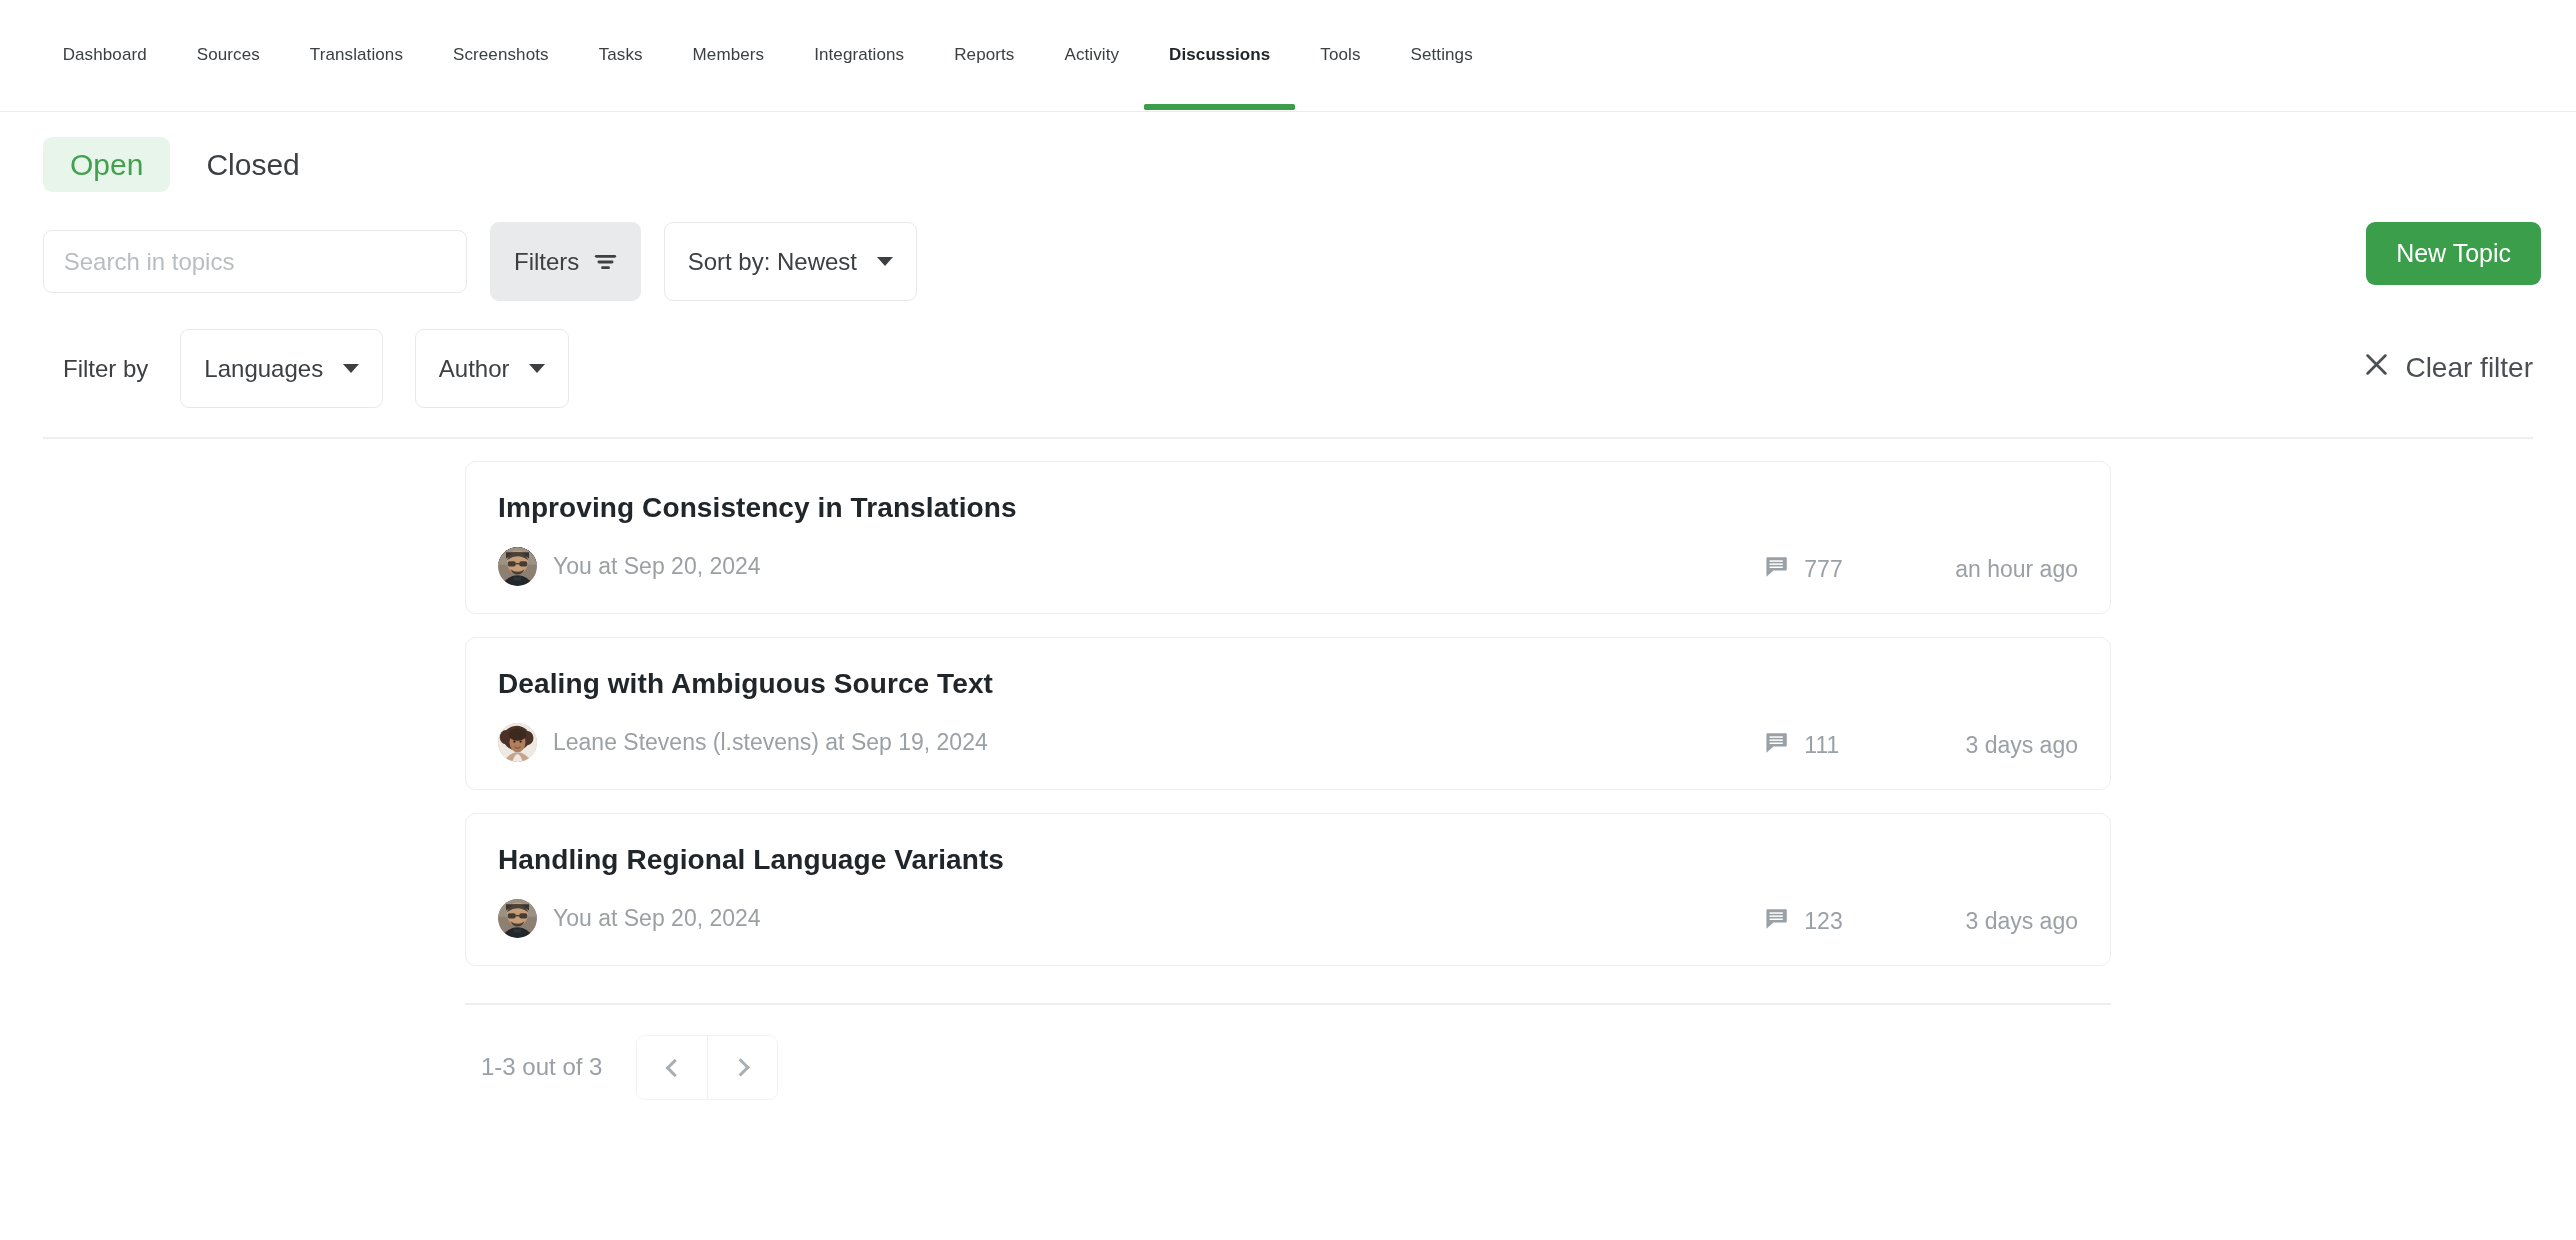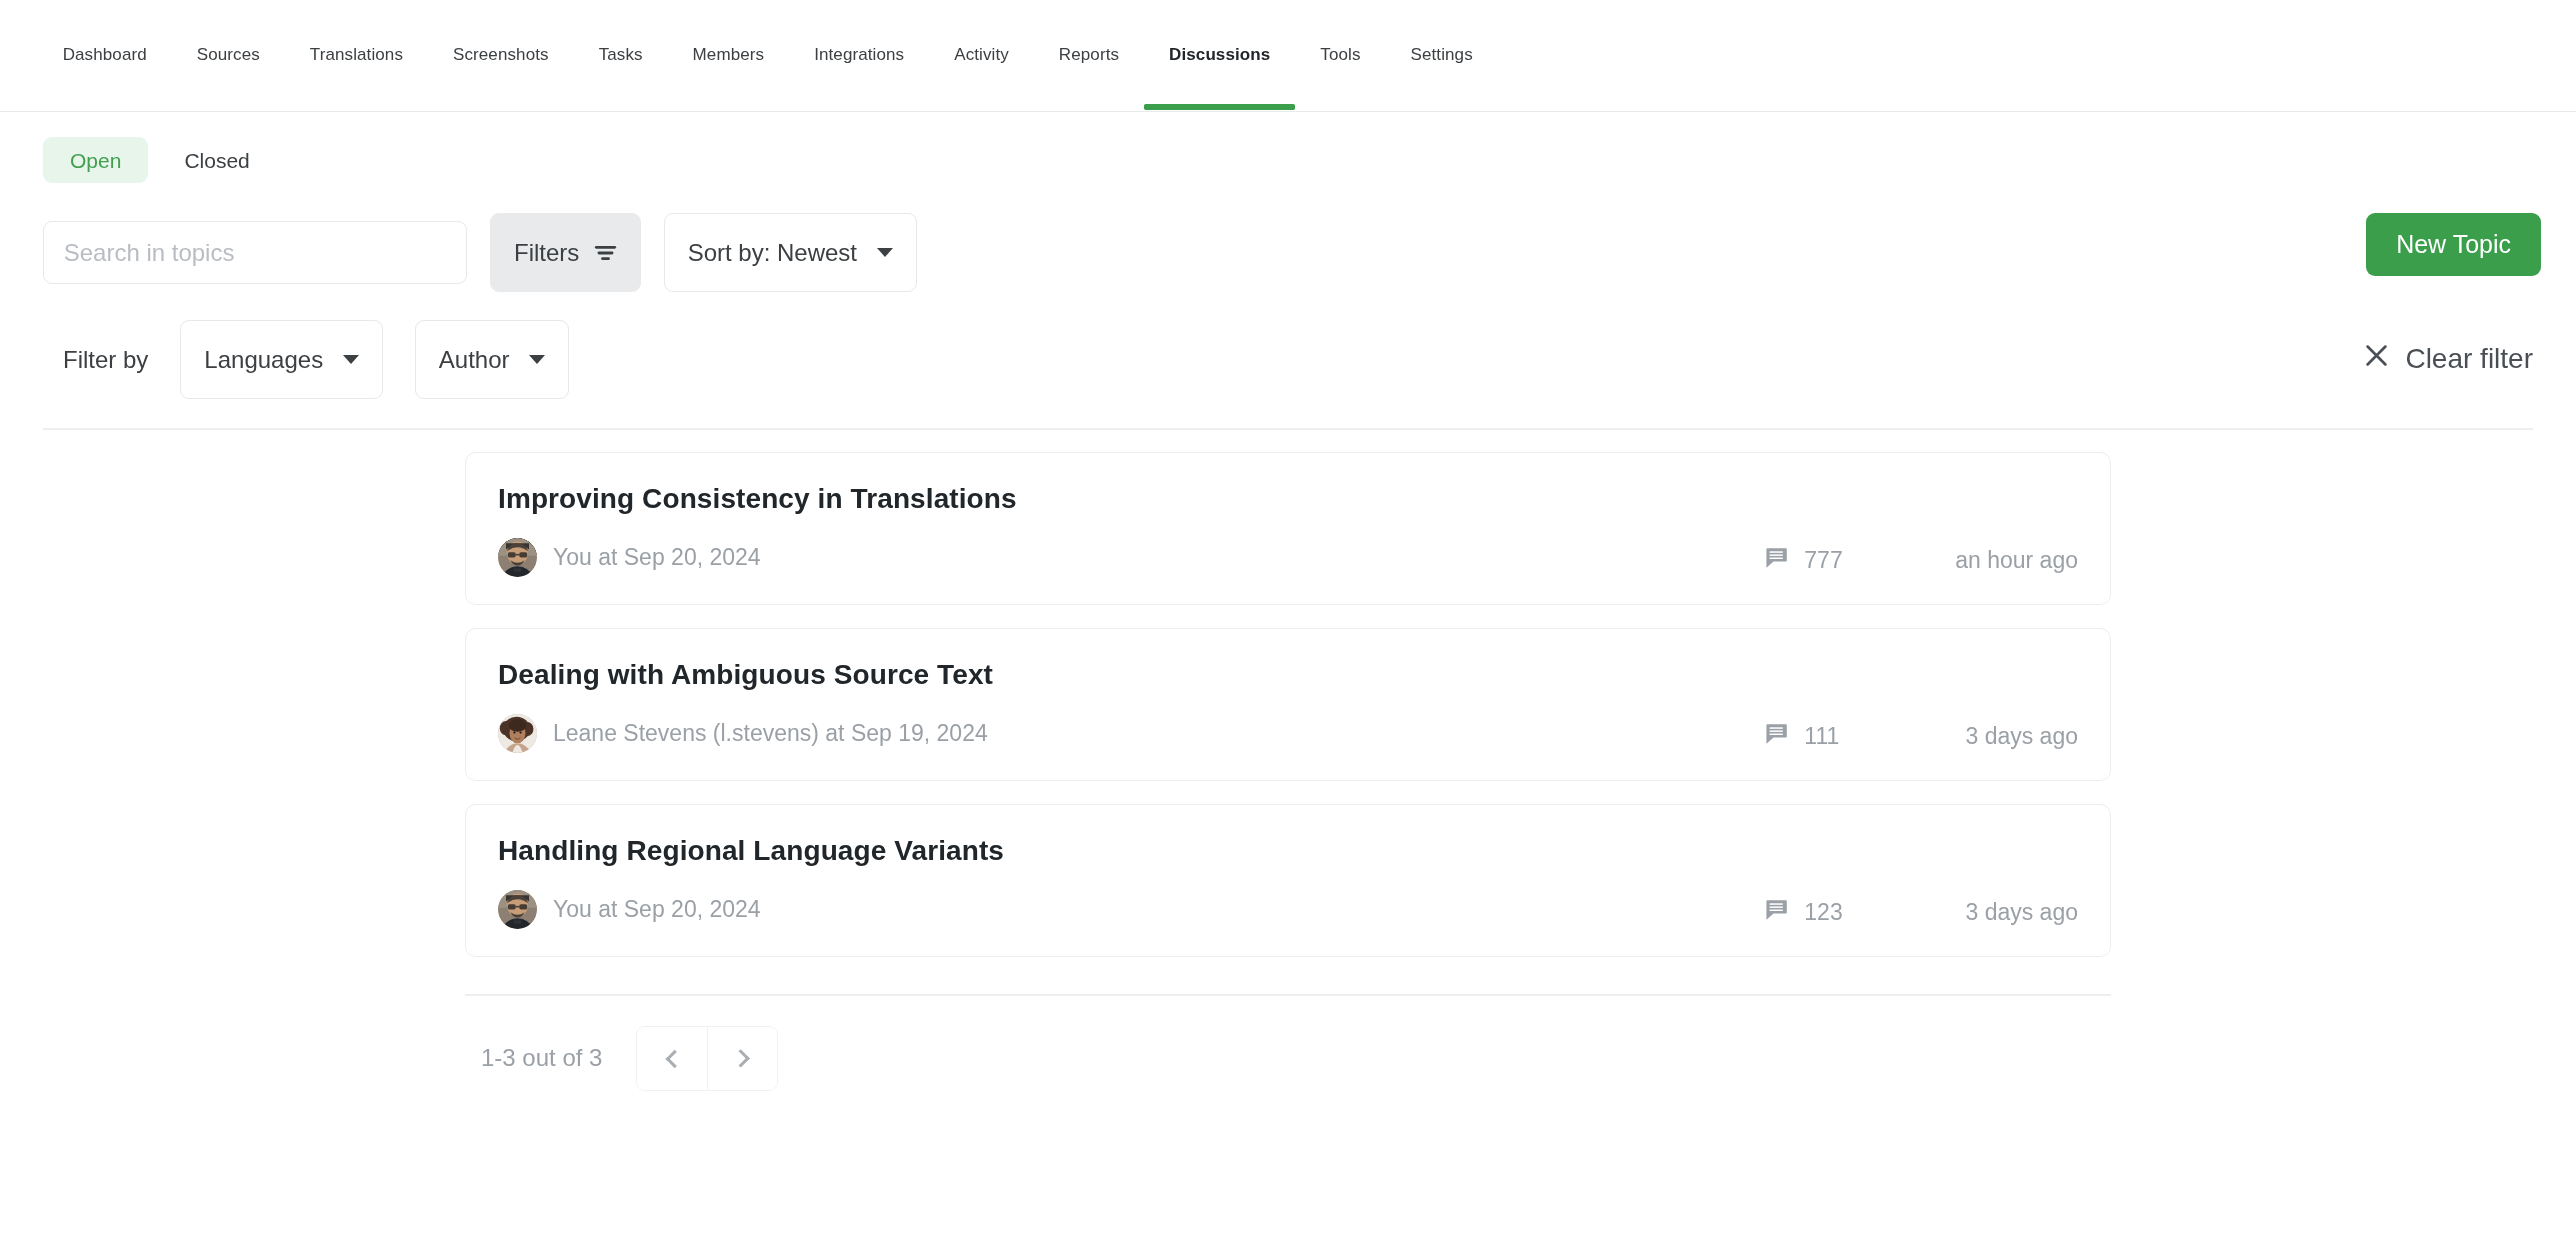--- a/index.html
+++ b/index.html
@@ -45,21 +45,21 @@
   }
 
   
   .state-tabs {
     display: flex;
     align-items: center;
     padding: 25px 43px 0 43px;
     gap: 9px;
   }
   .state-tab {
-    font-size: 21px;
+    font-size: 30px;
     padding: 12.5px 27px;
     border-radius: 9px;
     color: #3c4043;
     cursor: pointer;
     line-height: 1;
   }
   .state-tab.active {
     background: #e7f5ea;
     color: #43a04f;
   }
@@ -279,24 +279,24 @@
     <div class="nav-item">
         <span>Tasks</span>
       </div>
     <div class="nav-item">
         <span>Members</span>
       </div>
     <div class="nav-item">
         <span>Integrations</span>
       </div>
     <div class="nav-item">
+        <span>Reports</span>
+      </div>
+    <div class="nav-item">
         <span>Activity</span>
-      </div>
-    <div class="nav-item">
-        <span>Reports</span>
       </div>
     <div class="nav-item active">
         <span>Discussions</span>
       </div>
     <div class="nav-item">
         <span>Tools</span>
       </div>
     <div class="nav-item">
         <span>Settings</span>
       </div>

